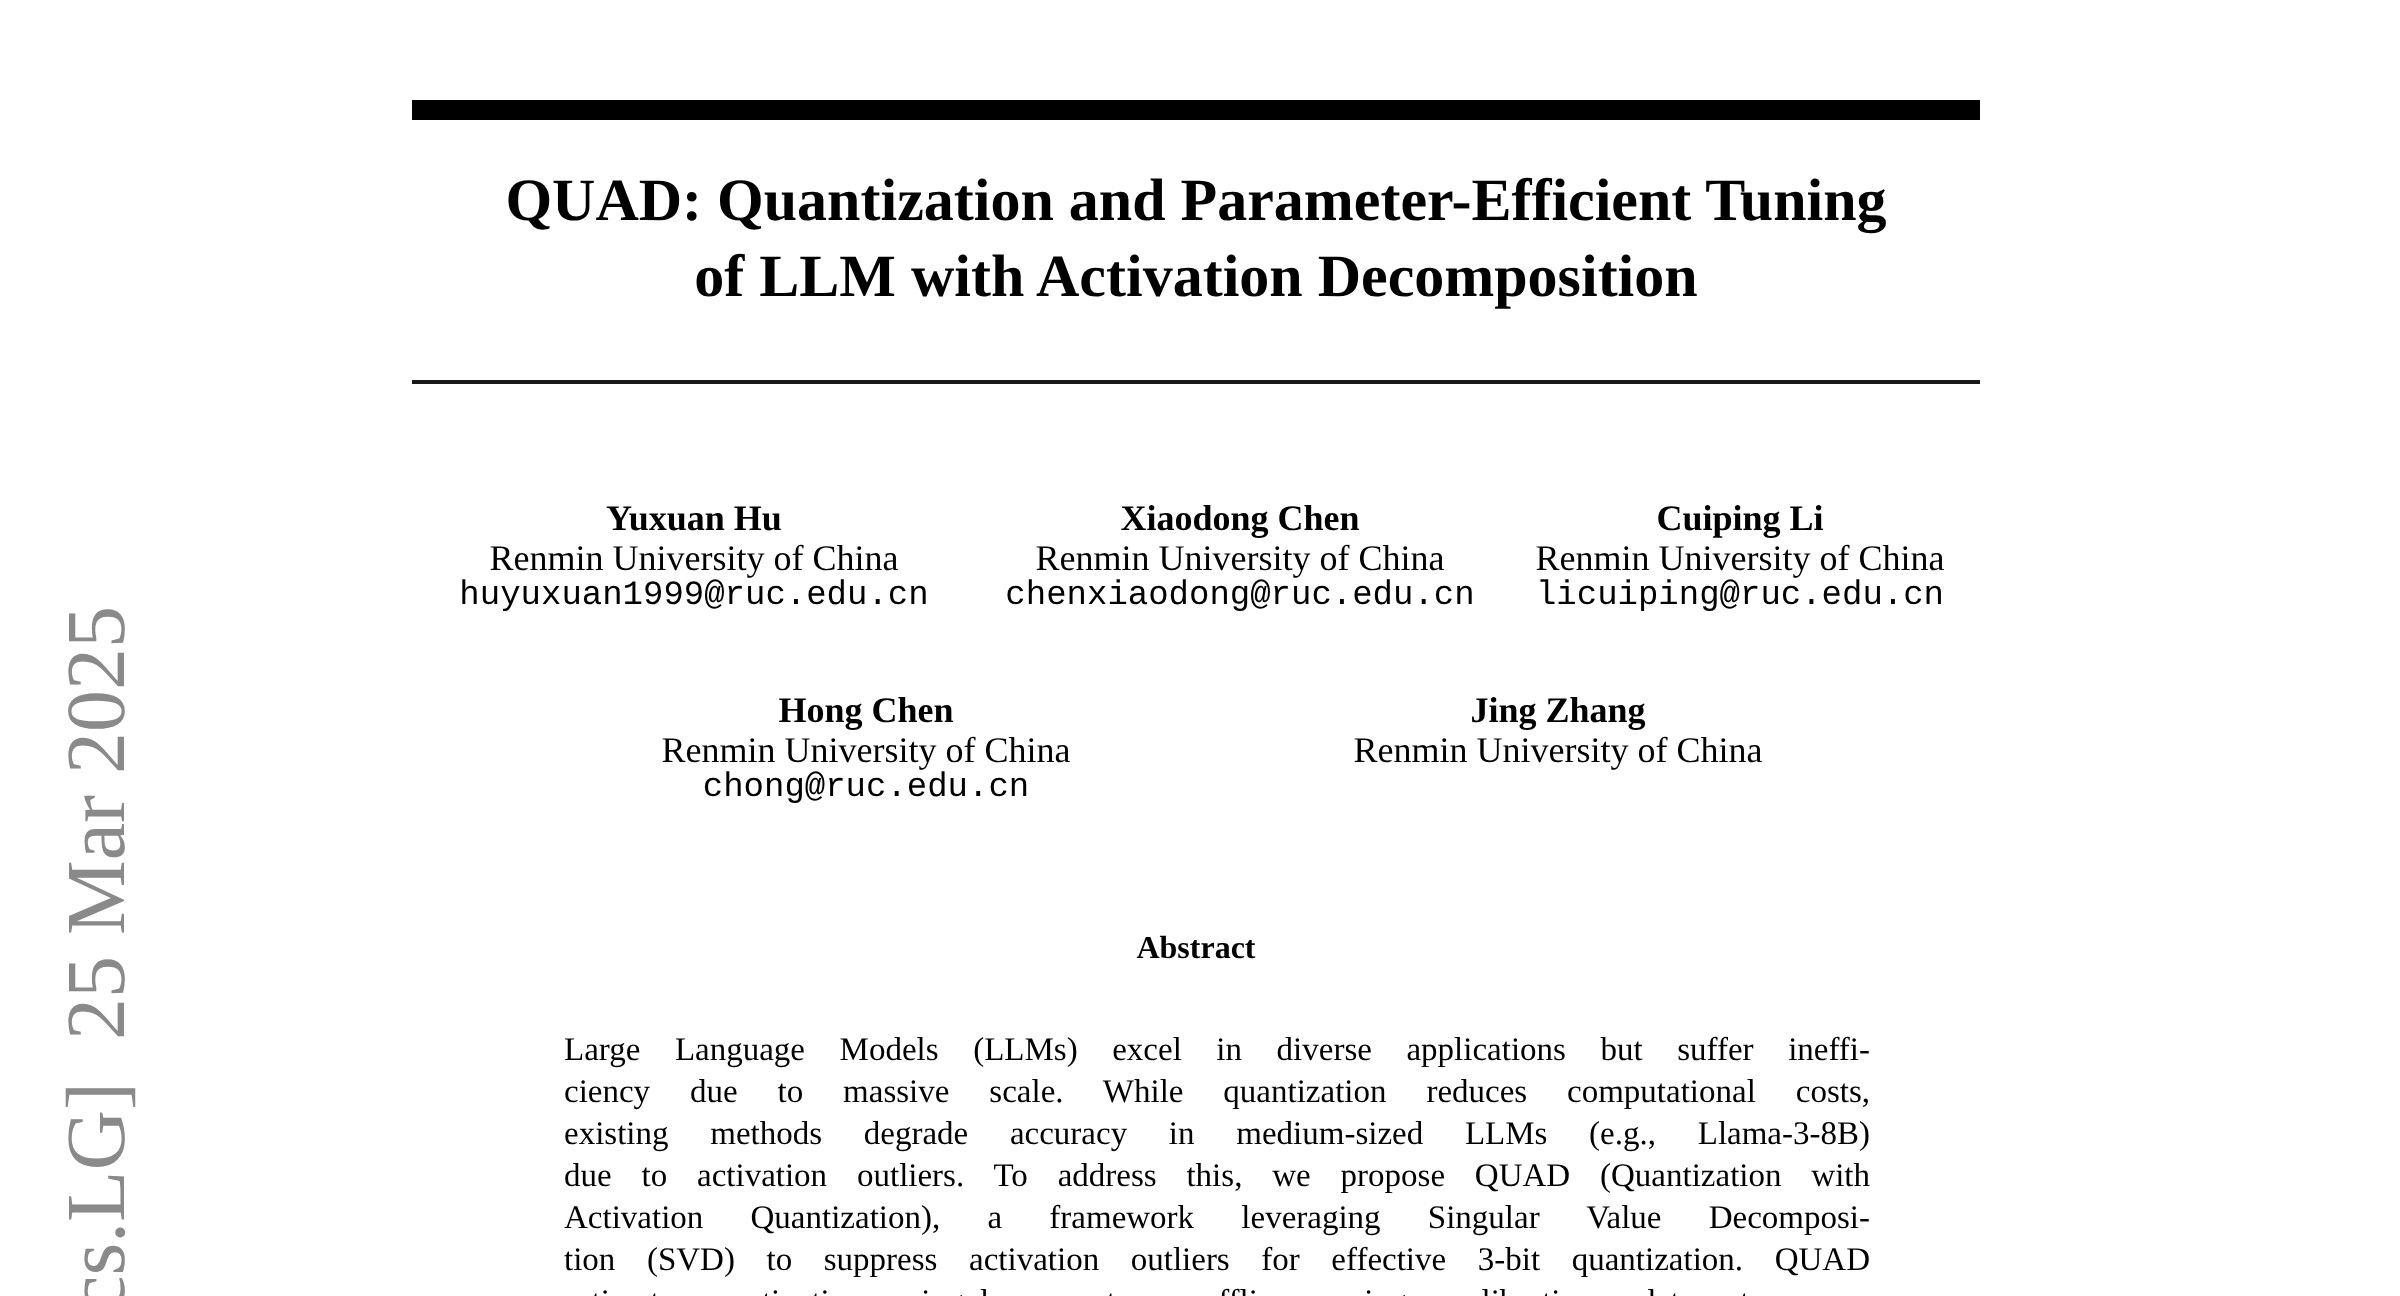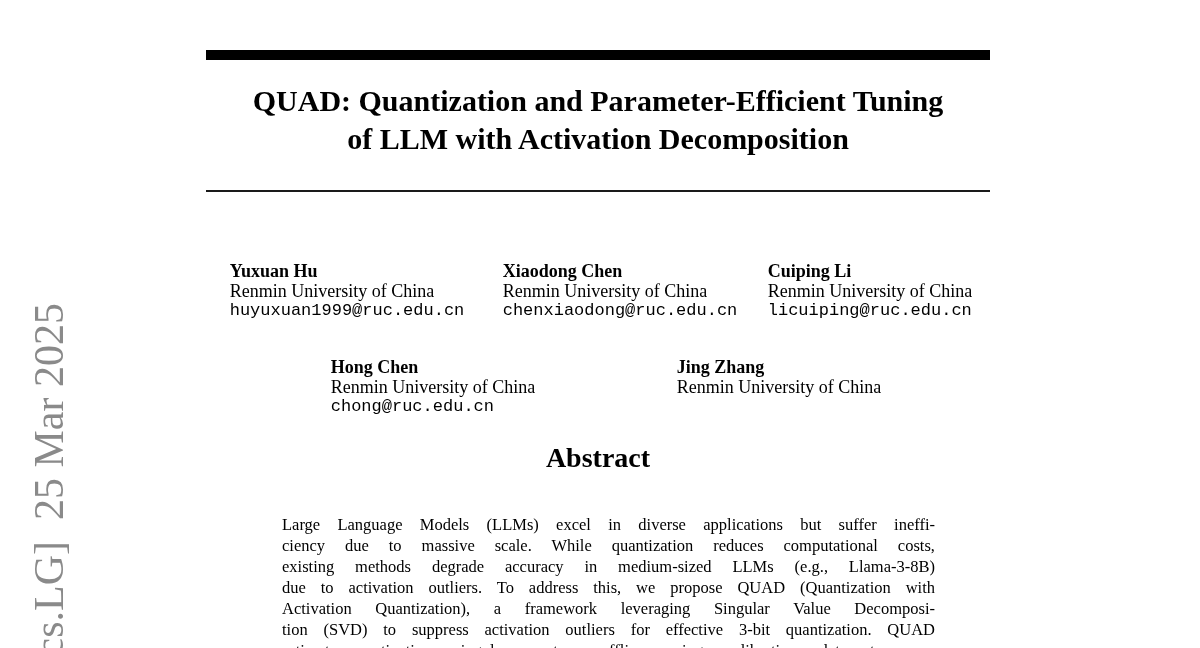--- a/index.html
+++ b/index.html
@@ -53,39 +53,38 @@
     position: absolute;
     left: 206px;
     top: 190px;
     width: 784px;
     height: 2px;
     background: #1a1a1a;
   }
   .author-col {
     position: absolute;
     transform: translateX(-50%);
-    text-align: left;
+    text-align: center;
     white-space: nowrap;
     font-size: 18px;
     line-height: 20px;
-    margin-top: 12px;
   }
   .author-name { font-weight: bold; }
   .author-email {
     font-family: "Liberation Mono", monospace;
     font-size: 17px;
   }
   .abstract-heading {
     position: absolute;
     left: 206px;
-    top: 442px;
+    top: 466px;
     width: 784px;
     text-align: center;
     font-weight: bold;
-    font-size: 28px;
+    font-size: 16px;
   }
   .abstract-body {
     position: absolute;
     left: 282px;
     top: 514px;
     width: 653px;
   }
   .abs-line {
     font-size: 16.5px;
     line-height: 21px;

